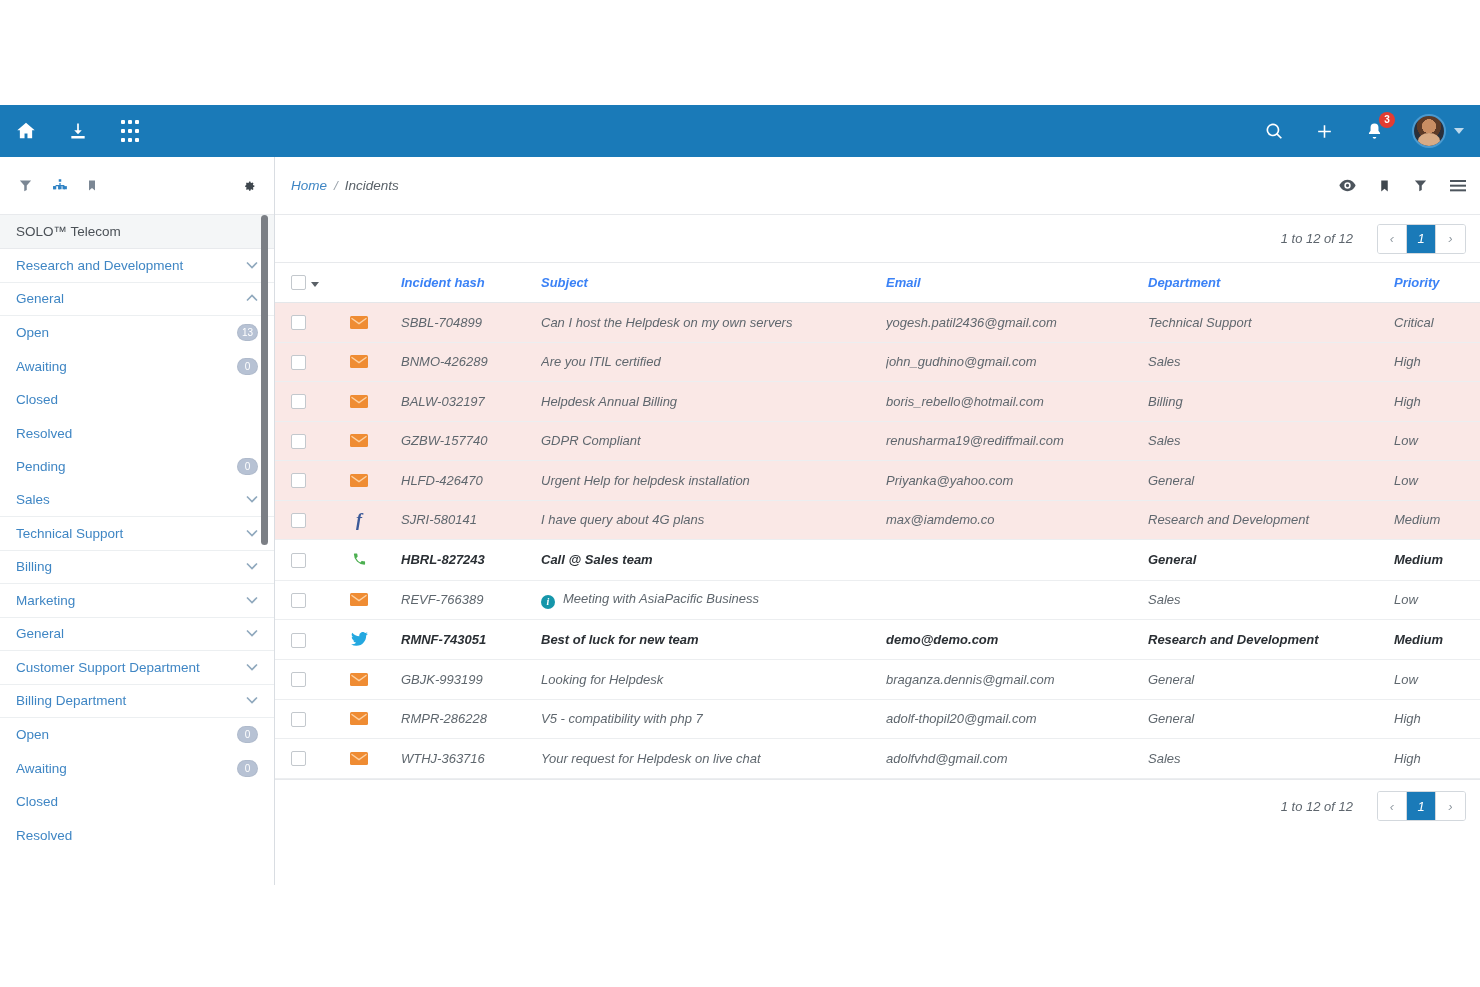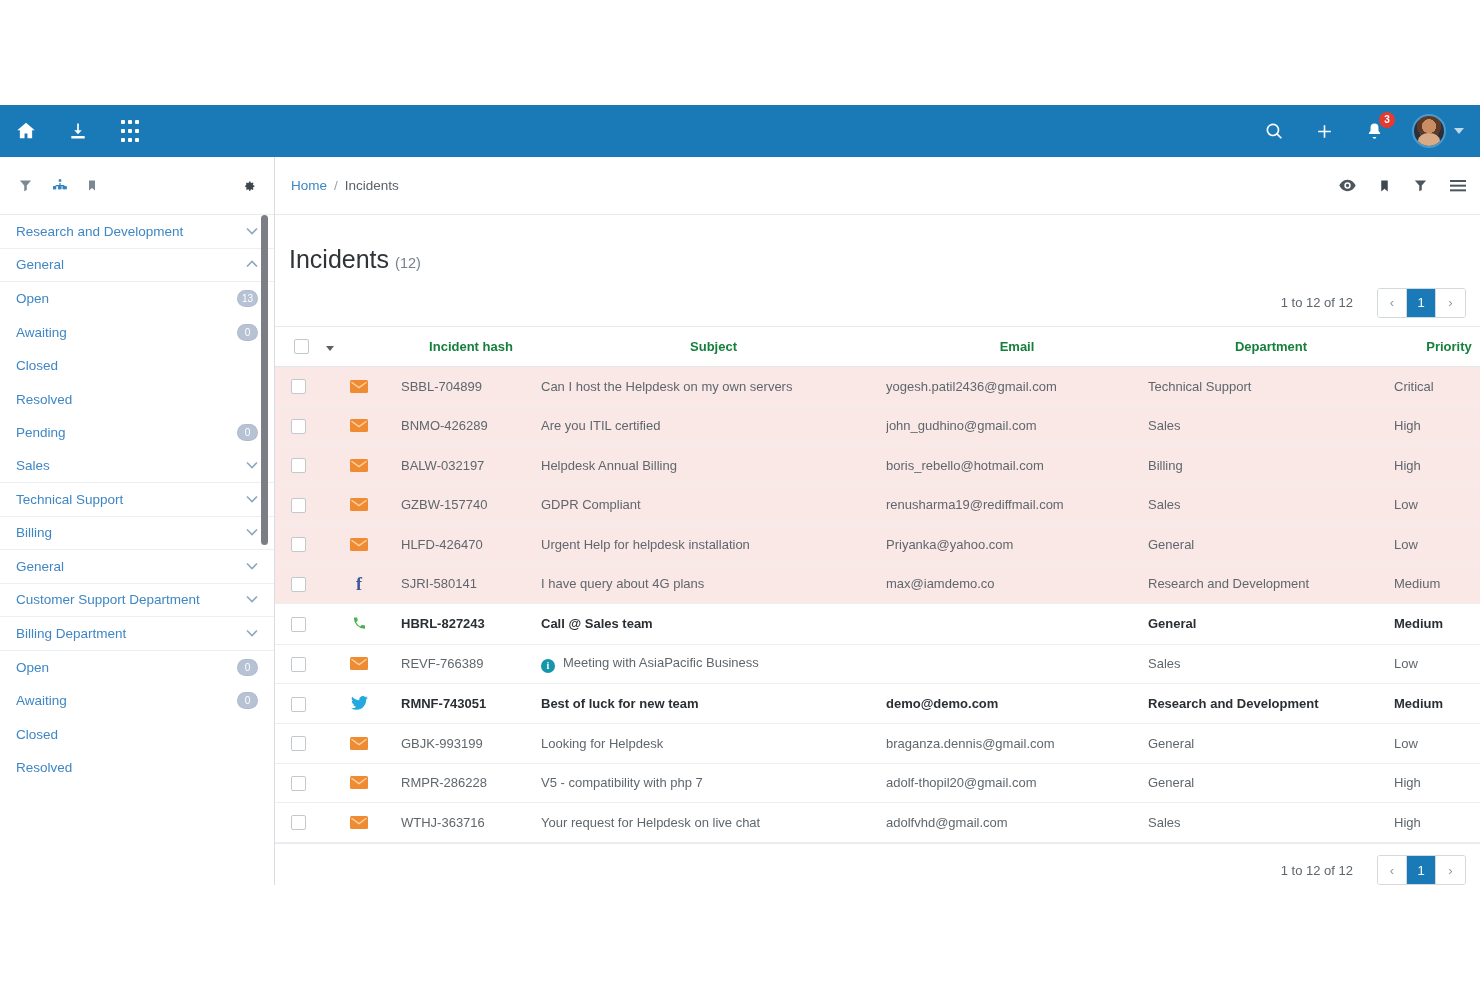--- a/index.html
+++ b/index.html
@@ -83,21 +83,21 @@
     box-shadow: inset 0 0 0 1px rgba(0,0,0,.04);
   }
   .sb-scrollbar {
     position: absolute; right: 6px; top: 58px; width: 7px; height: 330px;
     background: #7b7f85; border-radius: 4px;
   }
 
   
   .main {
     position: absolute; left: 275px; top: 157px; width: 1205px; height: 728px;
-    background: #ffffff; overflow: hidden;
+    background: #ffffff; overflow: hidden; font-style: italic;
   }
   .crumbbar {
     height: 58px; display: flex; align-items: center; padding: 0 14px 0 16px;
     border-bottom: 1px solid #e7e9ec;
   }
   .crumb-link { color: #3f86c4; font-size: 13.5px; cursor: pointer; }
   .crumb-sep { color: #9aa3ab; font-size: 13.5px; margin: 0 7px; }
   .crumb-cur { color: #5a6269; font-size: 13.5px; }
   .crumb-tools { margin-left: auto; display: flex; align-items: center; gap: 22px; }
   .crumb-tools .ct { cursor: pointer; display: flex; align-items: center; }
@@ -117,21 +117,21 @@
     min-width: 29px; height: 28px; display: flex; align-items: center; justify-content: center;
     font-size: 13px; color: #8e979f; background: #fff; cursor: pointer;
     border-right: 1px solid #d3d8dd;
   }
   .pager div:last-child { border-right: none; }
   .pager div.active { background: #1a7ab8; color: #fff; }
 
   
   table.grid { width: 100%; border-collapse: collapse; table-layout: fixed; }
   table.grid th {
-    text-align: center; font-size: 13px; color: #15803d; font-weight: bold;
+    text-align: left; font-size: 13px; color: #3b82f6; font-weight: bold;
     padding: 11px 0 12px 0; border-bottom: 1px solid #e4e7ea; background: #fff;
   }
   table.grid td {
     font-size: 13px; color: #5f676e; padding: 10px 0; border-bottom: 1px solid #eceef0;
     white-space: nowrap; overflow: hidden; text-overflow: ellipsis;
   }
   tr.overdue td { background: #fae8e6; }
   tr.unread td { font-weight: bold; color: #2a2f34; }
   .col-chk   { width: 36px; padding-left: 16px !important; }
   .col-caret { width: 38px; }
@@ -239,20 +239,21 @@
           </svg>
       </span>
       <span class="sb-spacer"></span>
       <span class="sb-tool" style="width:auto">
         <svg width="15" height="15" viewBox="0 0 24 24">
             <path fill="#3f474e" d="M12 8a4 4 0 1 0 0 8 4 4 0 0 0 0-8zm9.4 4-1.9-.6-.5-1.3 1-1.7-1.4-1.4-1.7 1-1.3-.5L15 5.6h-2l-.6 1.9-1.3.5-1.7-1-1.4 1.4 1 1.7-.5 1.3-1.9.6v2l1.9.6.5 1.3-1 1.7 1.4 1.4 1.7-1 1.3.5.6 1.9h2l.6-1.9 1.3-.5 1.7 1 1.4-1.4-1-1.7.5-1.3 1.9-.6z"></path>
           </svg>
       </span>
     </div>
     <div id="sidebar-body">
+        <div class="sb-group-title">SOLO™ Telecom</div>
         <div class="sb-item parent">
           <span class="label">Research and Development</span>
           <span class="chev"><svg width="12" height="8" viewBox="0 0 12 8">
               <path d="M1 1.5 6 6.5l5-5" stroke="#8fa8bd" stroke-width="1.6" fill="none"></path>
             </svg></span>
         </div>
         <div class="sb-item parent">
           <span class="label">General</span>
           <span class="chev"><svg width="12" height="8" viewBox="0 0 12 8">
               <path d="M1 6.5 6 1.5l5 5" stroke="#8fa8bd" stroke-width="1.6" fill="none"></path>
@@ -283,20 +284,26 @@
             </svg></span>
         </div>
         <div class="sb-item parent">
           <span class="label">Technical Support</span>
           <span class="chev"><svg width="12" height="8" viewBox="0 0 12 8">
               <path d="M1 1.5 6 6.5l5-5" stroke="#8fa8bd" stroke-width="1.6" fill="none"></path>
             </svg></span>
         </div>
         <div class="sb-item parent">
           <span class="label">Billing</span>
+          <span class="chev"><svg width="12" height="8" viewBox="0 0 12 8">
+              <path d="M1 1.5 6 6.5l5-5" stroke="#8fa8bd" stroke-width="1.6" fill="none"></path>
+            </svg></span>
+        </div>
+        <div class="sb-item parent">
+          <span class="label">Marketing</span>
           <span class="chev"><svg width="12" height="8" viewBox="0 0 12 8">
               <path d="M1 1.5 6 6.5l5-5" stroke="#8fa8bd" stroke-width="1.6" fill="none"></path>
             </svg></span>
         </div>
         <div class="sb-item parent">
           <span class="label">General</span>
           <span class="chev"><svg width="12" height="8" viewBox="0 0 12 8">
               <path d="M1 1.5 6 6.5l5-5" stroke="#8fa8bd" stroke-width="1.6" fill="none"></path>
             </svg></span>
         </div>
@@ -355,23 +362,20 @@
         <span class="ct">
           <svg width="16" height="14" viewBox="0 0 24 20">
               <rect y="1" width="24" height="3" fill="#4d555d"></rect>
               <rect y="8" width="24" height="3" fill="#4d555d"></rect>
               <rect y="15" width="24" height="3" fill="#4d555d"></rect>
             </svg>
         </span>
       </span>
     </div>
 
-    <div class="title-row">
-      <span class="page-title">Incidents</span><span class="page-count">(12)</span>
-    </div>
 
     <div class="pagebar">
       <span class="range-text">1 to 12 of 12</span>
       <span class="pager">
         <div>‹</div>
         <div class="active">1</div>
         <div>›</div>
       </span>
     </div>
 

